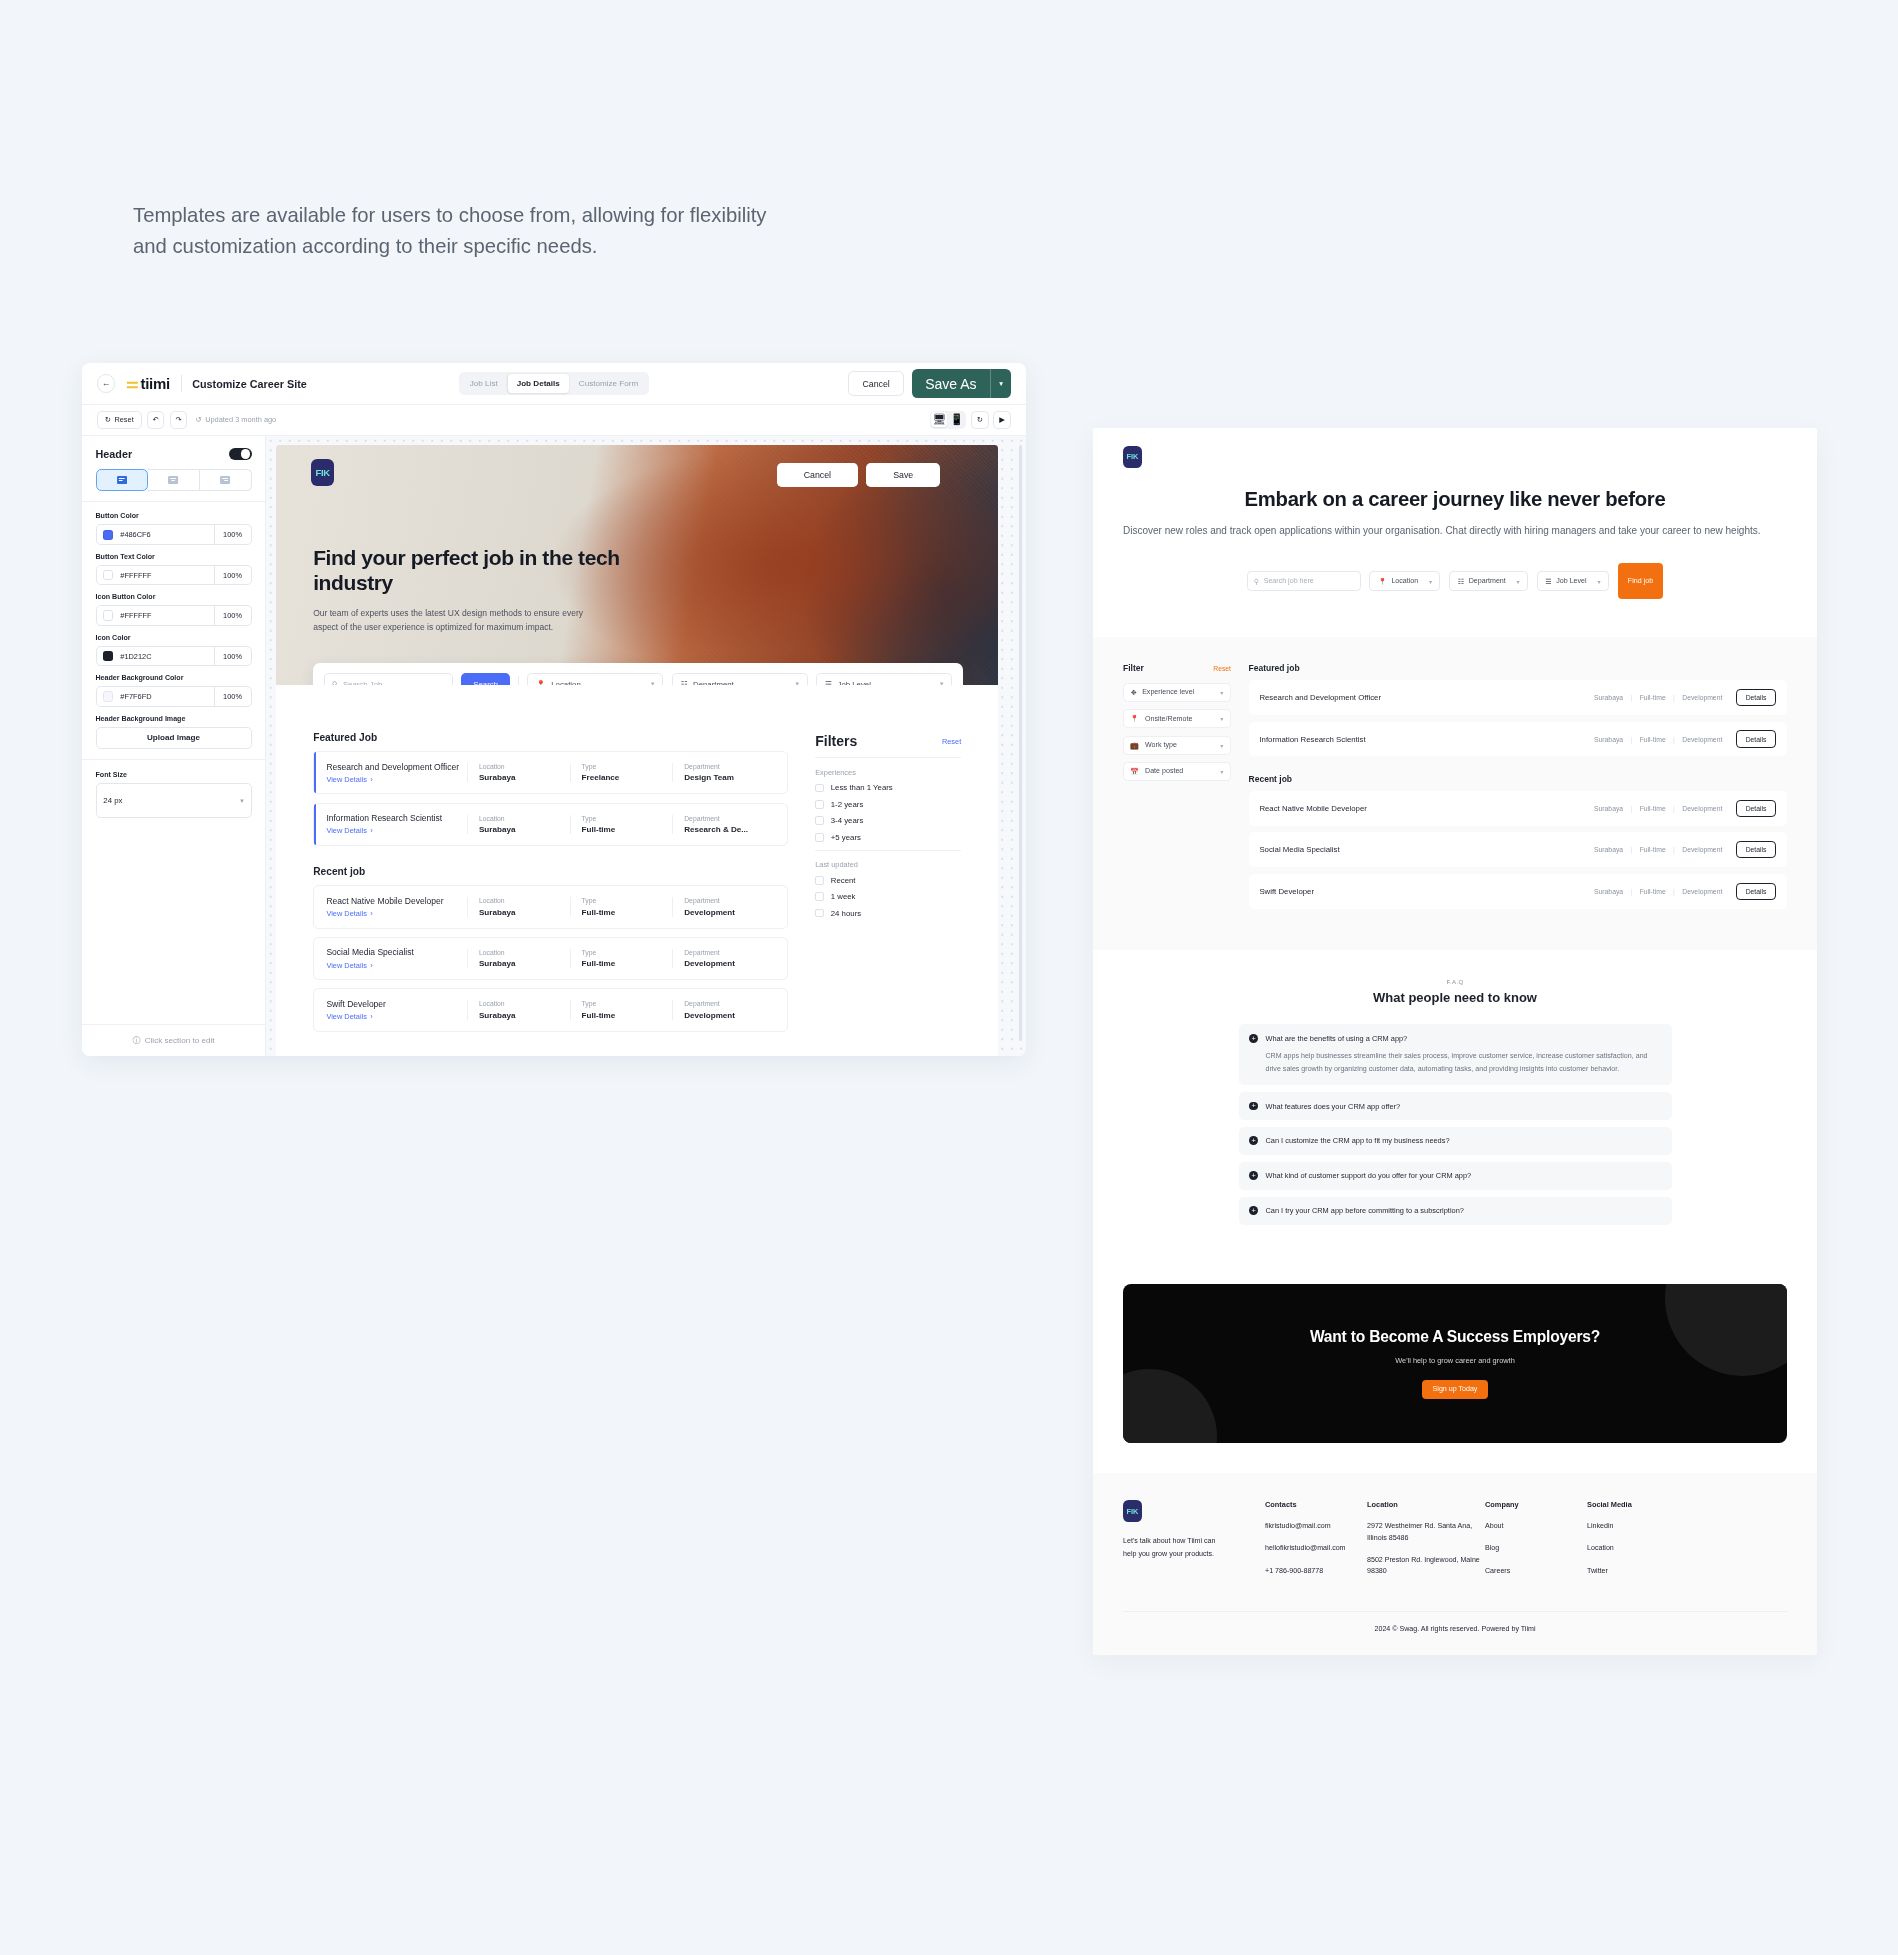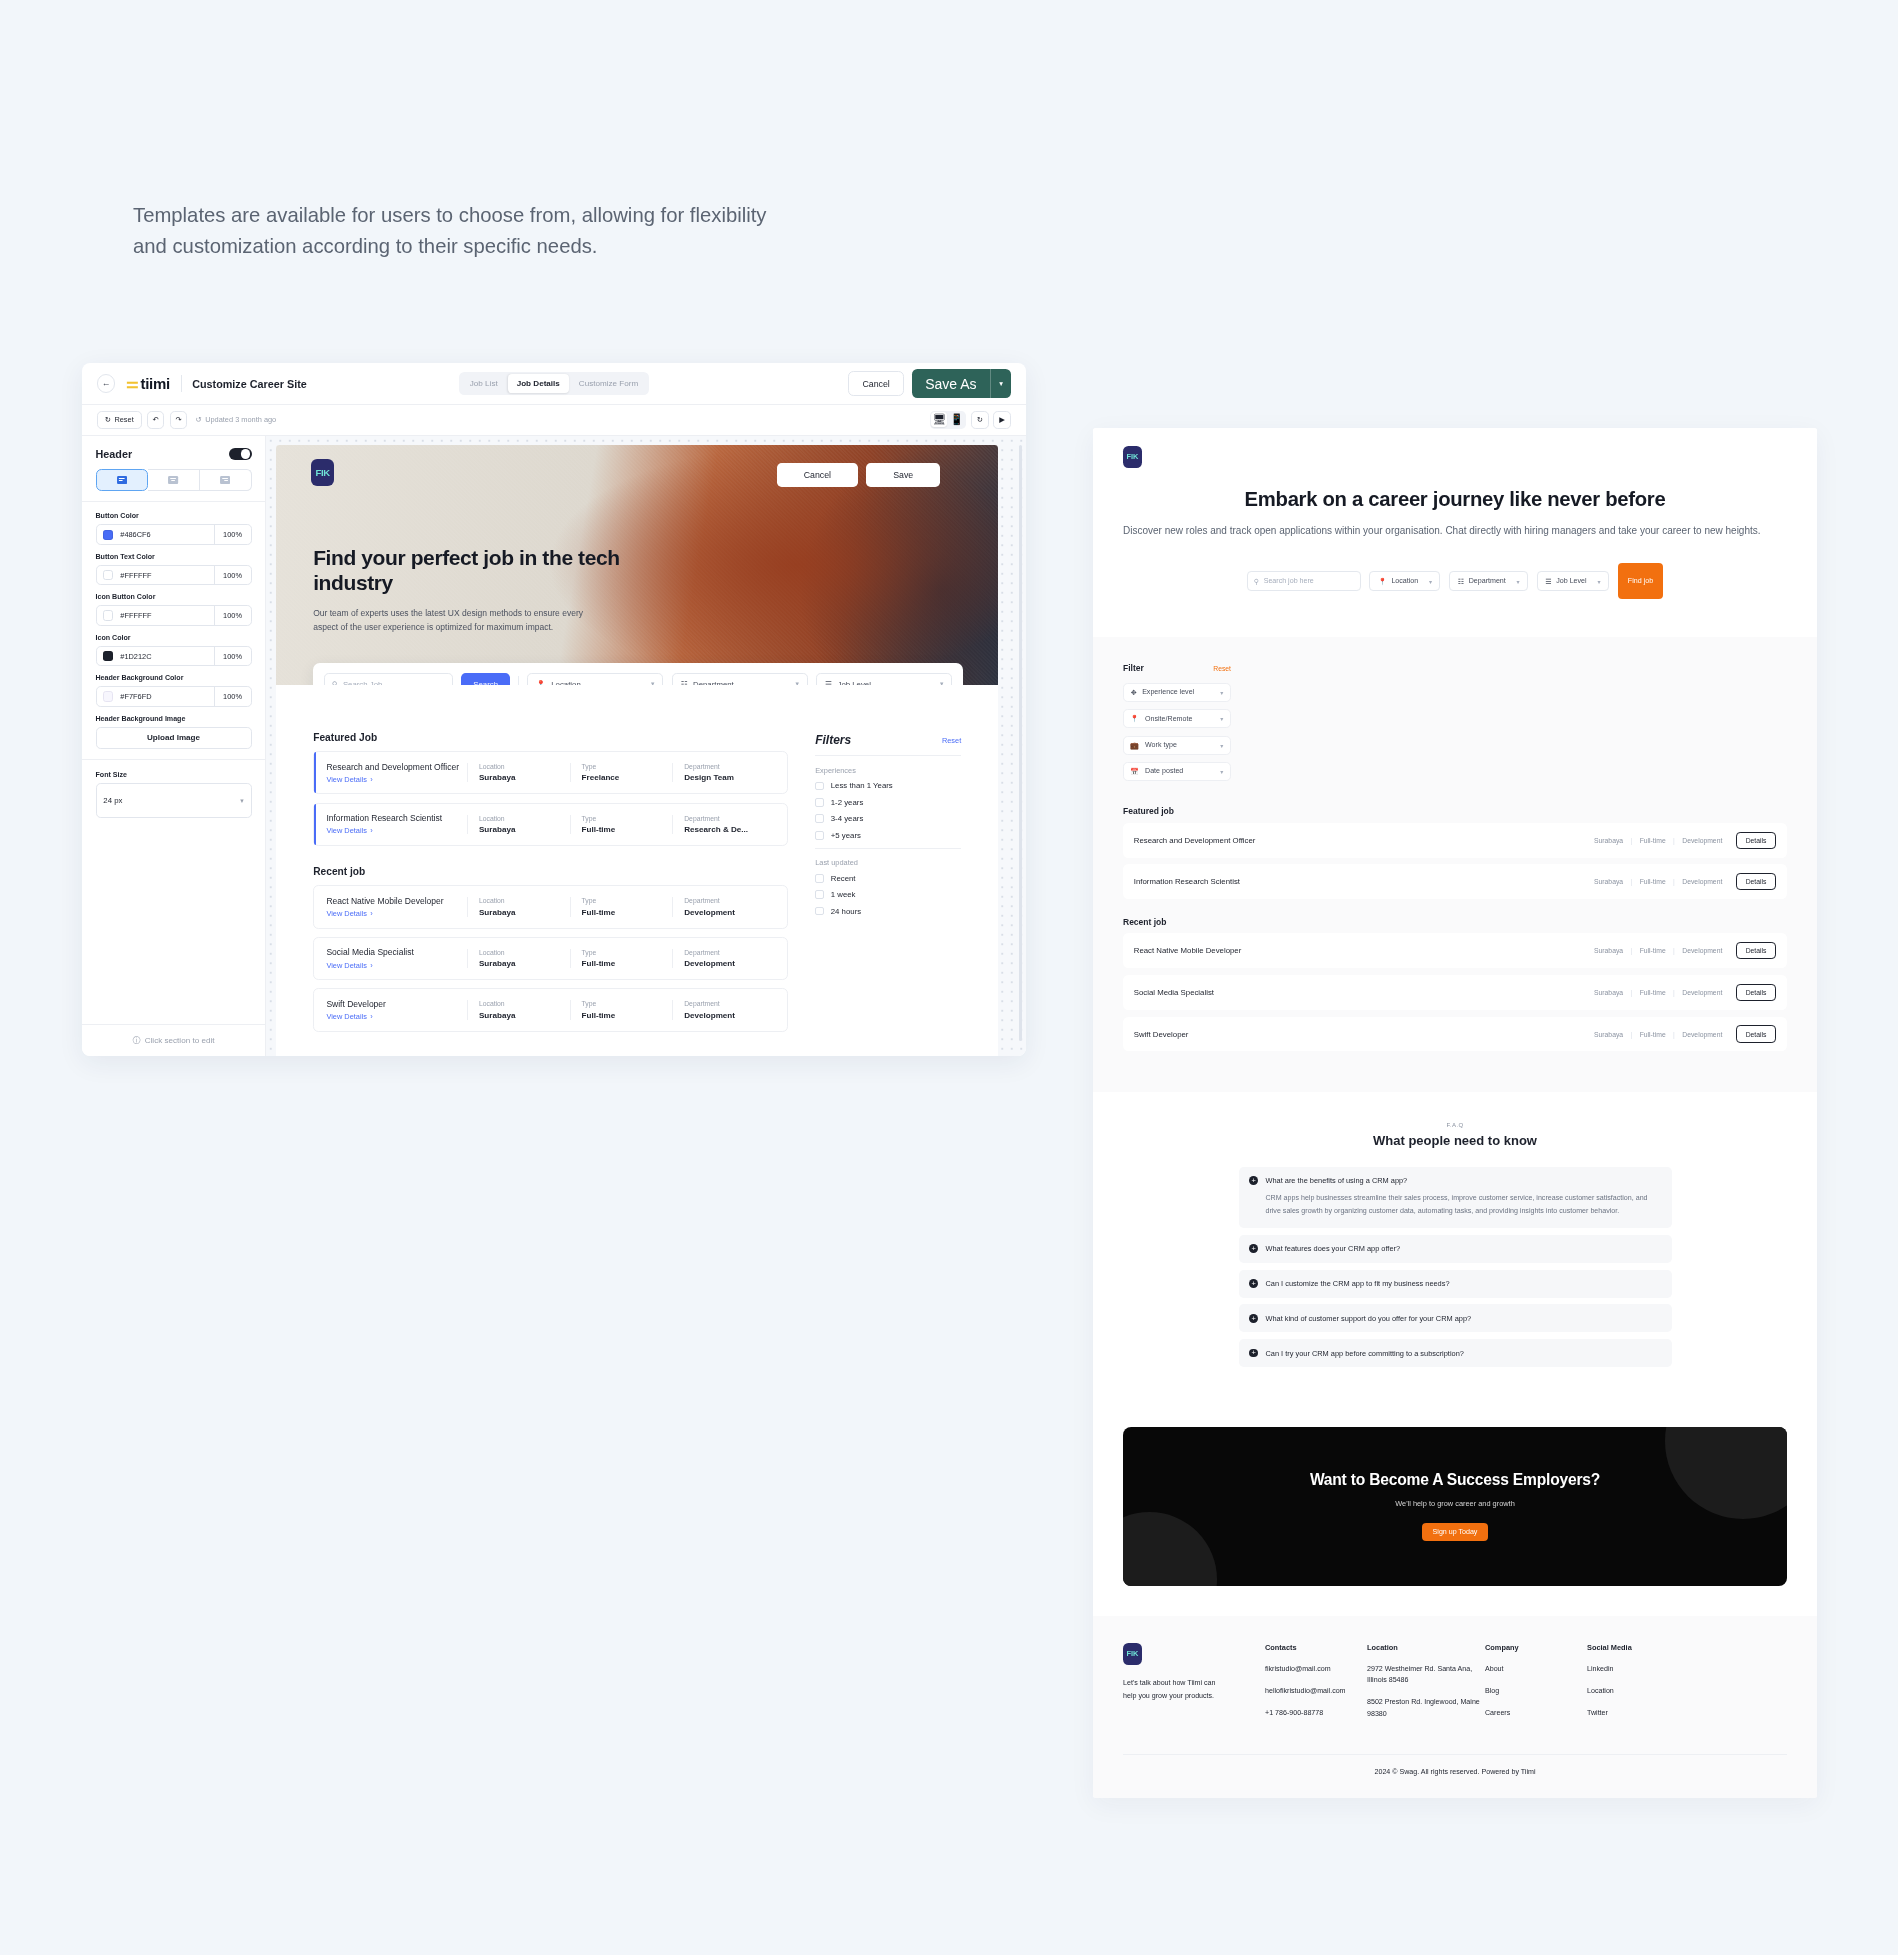--- a/index.html
+++ b/index.html
@@ -218,21 +218,21 @@
   }
   .job-name-col { flex: 1.55; }
   .job-name { font-size:8.5px; font-weight:500; color:#1D212C; }
   .job-view { font-size:7.4px; color:#4A6CF7; margin-top:3.4px; display:flex; align-items:center; gap:3.4px; }
   .job-meta { flex: 1; padding-left:10.8px; border-left:0.7px solid #EDEFF3; }
   .job-meta-label { font-size:6.8px; color:#9AA1AE; }
   .job-meta-val { font-size:8.1px; font-weight:600; color:#1D212C; margin-top:3.4px; }
 
   .filters-col { width: 146px; padding-top: 1.4px; }
   .filters-head { display:flex; align-items:center; justify-content:space-between; }
-  .filters-title { font-size:12px; font-weight:700;font-style:italic; }
+  .filters-title { font-size:14px; font-weight:700; }
   .filters-reset { font-size:7.4px; color:#4A6CF7; }
   .filters-hr { height:0.7px; background:#EDEFF3; margin:8.1px 0 9.5px; }
   .filters-group-label { font-size:7.4px; color:#9AA1AE; margin-bottom:6.8px; }
   .check-row { display:flex; align-items:center; gap:6.8px; margin-bottom:7.4px; }
   .check-box { width:8.8px; height:8.8px; border:0.7px solid #DCE1E9; border-radius:2px; flex:none; }
   .check-label { font-size:7.8px; color:#1D212C; }
 
   .faq-sec { padding: 30px 37px 27px; }
 
   
@@ -254,21 +254,21 @@
     display:flex; align-items:center; gap:4.7px; padding:0 6.1px; font-size:7.1px; color:#A6AEBC;
   }
   .s2-select {
     height:20.3px; border:0.7px solid #E4E8EE; border-radius:4.1px; display:flex; align-items:center;
     gap:4.7px; padding:0 7.4px; font-size:7.1px; color:#454B59;
   }
   .s2-select .caret { margin-left:6.1px; color:#A6AEBC; font-size:6.1px; }
   .s2-findbtn { height:36px; background:#F2700F; color:#fff; border-radius:4.1px; font-size:7.1px;
     display:flex; align-items:center; padding:0 10.2px; }
 
-  .s2-list { padding: 26px 30px 34px; display:flex; gap:17.6px;flex-direction:column; }
+  .s2-list { padding: 26px 30px 34px; display:flex; gap:17.6px; }
   .s2-filter { width: 108px; }
   .s2-filter-head { display:flex; align-items:center; justify-content:space-between; margin-bottom:9.5px; }
   .s2-filter-title { font-size:8.5px; font-weight:700; }
   .s2-filter-reset { font-size:6.8px; color:#F2700F; }
   .s2-filter-sel {
     height:19px; background:#fff; border:0.7px solid #EDEFF3; border-radius:4.7px;
     display:flex; align-items:center; gap:5.4px; padding:0 6.8px; font-size:7.1px; color:#454B59; margin-bottom:7.4px;
   }
   .s2-filter-sel .caret { margin-left:auto; color:#A6AEBC; font-size:6.1px; }
   .s2-jobs { flex:1; }

